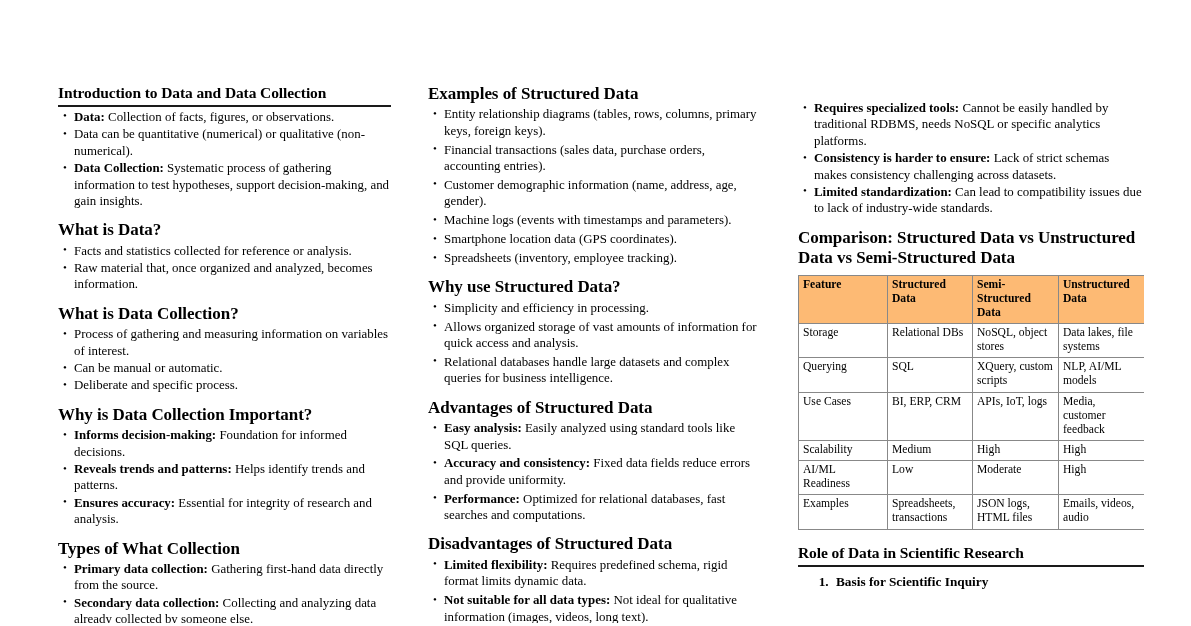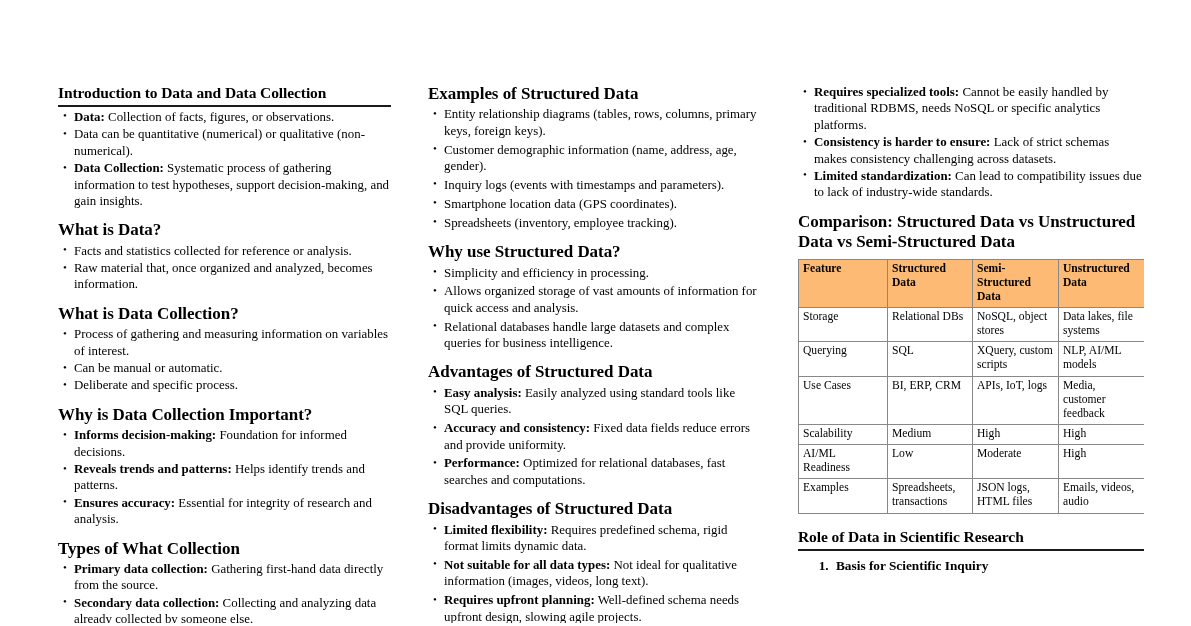--- a/index.html
+++ b/index.html
@@ -180,22 +180,23 @@
         <h3 class="doc-h3">Common Data Collection Methods</h3>
 
       </div>
     </div>
 
     <div class="col col-2">
       <div>
         <h3 class="doc-h3 first">Examples of Structured Data</h3>
         <ul class="doc-ul loose">
           <li><span>Entity relationship diagrams (tables, rows, columns, primary keys, foreign keys).</span></li>
+          <li><span>Financial transactions (sales data, purchase orders, accounting entries).</span></li>
           <li><span>Customer demographic information (name, address, age, gender).</span></li>
-          <li><span>Inquiry logs (events with timestamps and parameters).</span></li>
+          <li><span>Machine logs (events with timestamps and parameters).</span></li>
           <li><span>Smartphone location data (GPS coordinates).</span></li>
           <li><span>Spreadsheets (inventory, employee tracking).</span></li>
         </ul>
       </div>
 
       <div>
         <h3 class="doc-h3">Why use Structured Data?</h3>
         <ul class="doc-ul loose">
           <li><span>Simplicity and efficiency in processing.</span></li>
           <li><span>Allows organized storage of vast amounts of information for quick access and analysis.</span></li>
@@ -218,21 +219,21 @@
           <li><b class="b">Limited flexibility:</b> <span>Requires predefined schema, rigid format limits dynamic data.</span></li>
           <li><b class="b">Not suitable for all data types:</b> <span>Not ideal for qualitative information (images, videos, long text).</span></li>
           <li><b class="b">Requires upfront planning:</b> <span>Well-defined schema needs upfront design, slowing agile projects.</span></li>
         </ul>
       </div>
 
     </div>
 
     <div class="col col-3">
       <div>
-        <ul class="doc-ul" style="margin-top:0;">
+        <ul class="doc-ul" style="margin-top:16px;">
           <li><b class="b">Requires specialized tools:</b> <span>Cannot be easily handled by traditional RDBMS, needs NoSQL or specific analytics platforms.</span></li>
           <li><b class="b">Consistency is harder to ensure:</b> <span>Lack of strict schemas makes consistency challenging across datasets.</span></li>
           <li><b class="b">Limited standardization:</b> <span>Can lead to compatibility issues due to lack of industry-wide standards.</span></li>
         </ul>
       </div>
 
       <h3 class="doc-h3">Comparison: Structured Data vs Unstructured Data vs Semi-Structured Data</h3>
 
       <table class="cmp">
         <colgroup>

